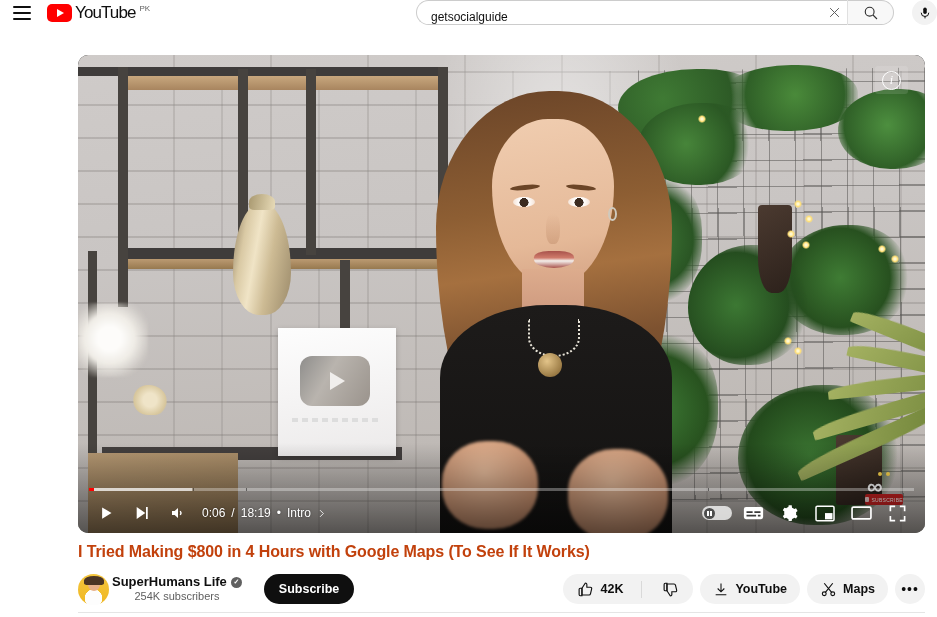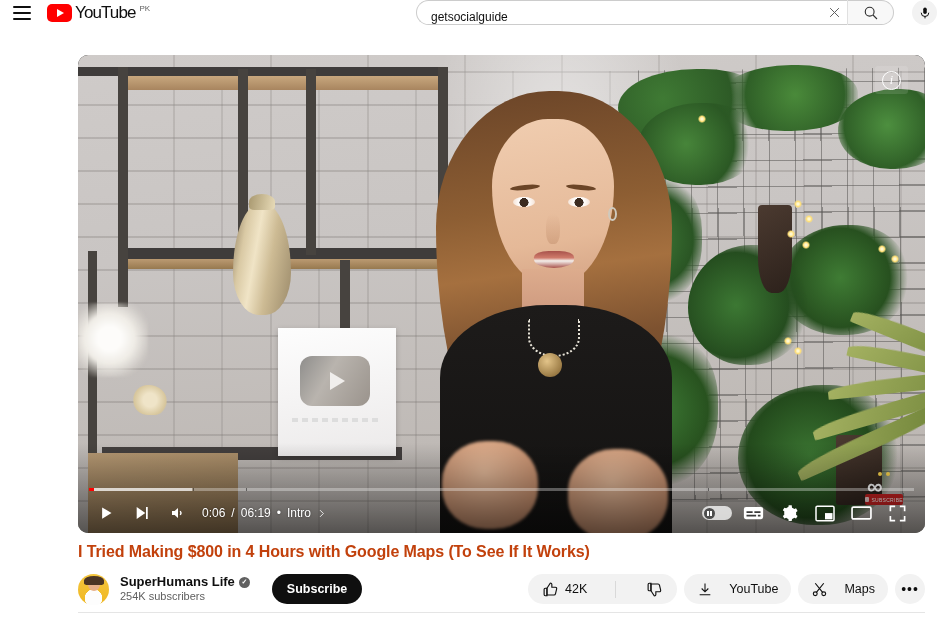--- a/index.html
+++ b/index.html
@@ -271,37 +271,37 @@
   .avatar {
     width: 31px; height: 31px; border-radius: 50%;
     background: radial-gradient(circle at 50% 78%, #fdfdfd 0 30%, rgba(255,255,255,0) 31%),
                 linear-gradient(180deg,#f5c63d,#efb722);
     position: relative; overflow: hidden; flex: none; cursor: pointer;
   }
   .avatar::before { content:""; position:absolute; left:10px; top:4px; width:12px;height:13px;
     border-radius:50%; background:#e7b08a; }
   .avatar::after { content:""; position:absolute; left:6px; top:2px; width:20px;height:9px;
     border-radius:50% 50% 20% 20%; background:#4b3524; }
-  .channel-block { margin-left: 11px; line-height: 1.25; }
+  .channel-block { margin-left: 3px; line-height: 1.25; text-align: center; }
   .channel-name { font-size: 13px; font-weight: bold; color: #0f0f0f;
     display: flex; align-items: center; gap: 4px; cursor: pointer; }
   .verified { width: 11px; height: 11px; border-radius: 50%; background: #606060;
     color: #fff; font-size: 7px; display: flex; align-items: center; justify-content: center; }
   .sub-count { font-size: 11px; color: #606060; }
   .subscribe-btn {
     margin-left: 22px; height: 30px; padding: 0 15px; border-radius: 16px;
     background: #0f0f0f; color: #fff; font-size: 12.5px; font-weight: bold;
     display: flex; align-items: center; cursor: pointer; border: none;
     font-family: "Liberation Sans", sans-serif;
   }
   .actions { margin-left: auto; display: flex; align-items: center; gap: 7px; }
   .pill {
     height: 30px; border-radius: 16px; background: #f2f2f2; display: flex;
-    align-items: center; gap: 16px; padding: 0 13px; cursor: pointer;
-    font-size: 12.5px; color: #0f0f0f; font-weight: normal; white-space: nowrap;
+    align-items: center; gap: 6px; padding: 0 13px; cursor: pointer;
+    font-size: 12.5px; color: #0f0f0f; font-weight: bold; white-space: nowrap;
   }
   .pill.likegroup { padding: 0; }
   .like-part { display: flex; align-items: center; gap: 6px; padding: 0 12px 0 14px;
     height: 30px; cursor: pointer; }
   .pill-divider { width: 1px; height: 17px; background: #d9d9d9; }
   .dislike-part { display: flex; align-items: center; padding: 0 14px; height: 30px; cursor: pointer; }
   .more-btn { width: 30px; height: 30px; border-radius: 50%; background: #f2f2f2;
     display: flex; align-items: center; justify-content: center; cursor: pointer;
     font-size: 14px; color: #0f0f0f; letter-spacing: 1px; }
   .bottom-divider { position: absolute; left: 78px; top: 612px; width: 847px; height: 1px;
@@ -466,21 +466,21 @@
     </div>
     <div class="ctrl">
       <svg width="18" height="16" viewBox="0 0 24 24">
         <path d="M3 9 H7 L12 4.5 V19.5 L7 15 H3 Z" fill="#fff"></path>
         <path d="M15.2 9.2a4 4 0 0 1 0 5.6" stroke="#fff" stroke-width="1.9" fill="none"></path>
       </svg>
     </div>
     <div class="timebar">
       <span>0:06</span>
       <span>/</span>
-      <span>06:19</span>
+      <span>18:19</span>
       <span>•</span>
       <span class="chapter-link">Intro</span>
       <svg width="9" height="13" viewBox="0 0 24 24">
         <path d="M8 3 L17 12 L8 21" stroke="#fff" stroke-width="2.2" fill="none"></path>
       </svg>
     </div>
 
     <div class="ctrl-right">
       <div class="ctrl">
         <span class="autoplay-toggle"></span>

